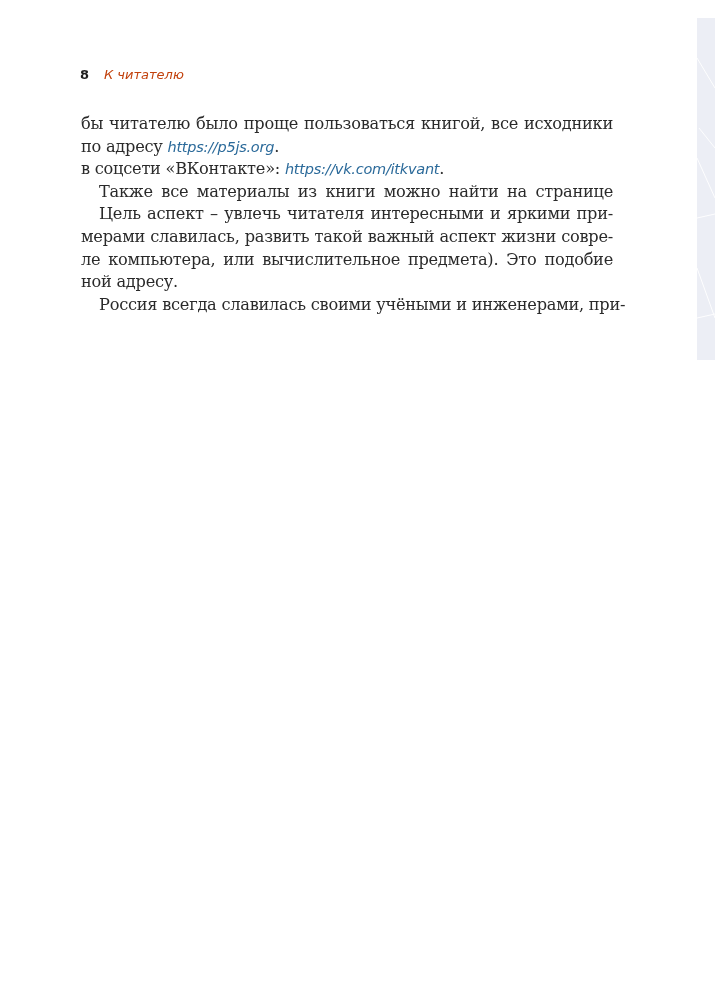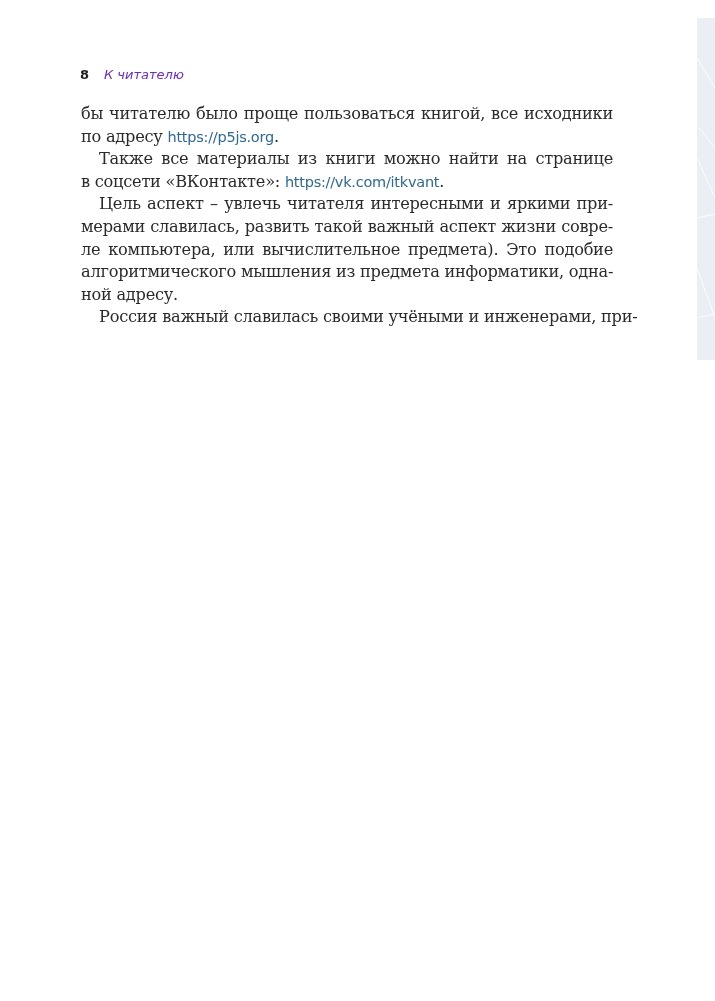--- a/index.html
+++ b/index.html
@@ -18,34 +18,34 @@
       background: #eceef5;
     }
     .side-tab svg { position: absolute; left: 0; top: 0; }
     .running-head {
       position: absolute;
       left: 80px; top: 67px;
       display: flex; align-items: baseline;
       font-family: "DejaVu Sans", sans-serif;
     }
     .page-num { font-weight: bold; font-size: 13px; color: #1e1e1e; width: 24px; }
-    .section-title { font-style: italic; font-size: 13px; color: #6d28d9; }
+    .section-title { font-style: italic; font-size: 13px; color: #c2410c; }
     .body-text {
       position: absolute;
-      left: 81px; top: 103px;
+      left: 81px; top: 113px;
       width: 532px;
       font-size: 16.2px;
       line-height: 22.6px;
       text-align: justify;
       letter-spacing: -0.25px;
     }
     .line { display: block; white-space: nowrap; text-align-last: justify; text-align: justify; }
     .line.last { text-align-last: left; }
     .indent { padding-left: 18px; }
-    .link { font-family: "DejaVu Sans", sans-serif; font-size: 14.5px; color: #2b6a9a; }
+    .link { font-family: "DejaVu Sans", sans-serif; font-size: 14.5px; color: #2b6a9a; font-style: italic; }
   </style>
 </head>
 <body>
 
 <div class="side-tab">
   <svg width="18" height="342" viewBox="0 0 18 342">
     <g stroke="#ffffff" stroke-width="1" fill="none" opacity="0.9">
       <line x1="0" y1="40" x2="18" y2="70"></line>
       <line x1="2" y1="110" x2="18" y2="130"></line>
       <line x1="0" y1="140" x2="18" y2="180"></line>
@@ -57,21 +57,20 @@
 </div>
 
 <div class="running-head">
   <span class="page-num">8</span>
   <span class="section-title">К читателю</span>
 </div>
 
 <div class="body-text">
   <span class="line">бы читателю было проще пользоваться книгой, все исходники</span>
   <span class="line last"><span>по адресу </span><span class="link">https://p5js.org</span><span>.</span></span>
+  <span class="line last"><span>в соцсети «ВКонтакте»: </span><span class="link">https://vk.com/itkvant</span><span>.</span></span>
   <span class="line indent">Также все материалы из книги можно найти на странице</span>
-  <span class="line last"><span>в соцсети «ВКонтакте»: </span><span class="link">https://vk.com/itkvant</span><span>.</span></span>
   <span class="line indent">Цель аспект – увлечь читателя интересными и яркими при-</span>
   <span class="line">мерами славилась, развить такой важный аспект жизни совре-</span>
   <span class="line">ле компьютера, или вычислительное предмета). Это подобие</span>
-  <span class="line">алгоритмического мышления из предмета информатики, одна-</span>
   <span class="line last">ной адресу.</span>
-  <span class="line indent">Россия важный славилась своими учёными и инженерами, при-</span>
+  <span class="line indent">Россия всегда славилась своими учёными и инженерами, при-</span>
 </div>
 
 </body></html>

